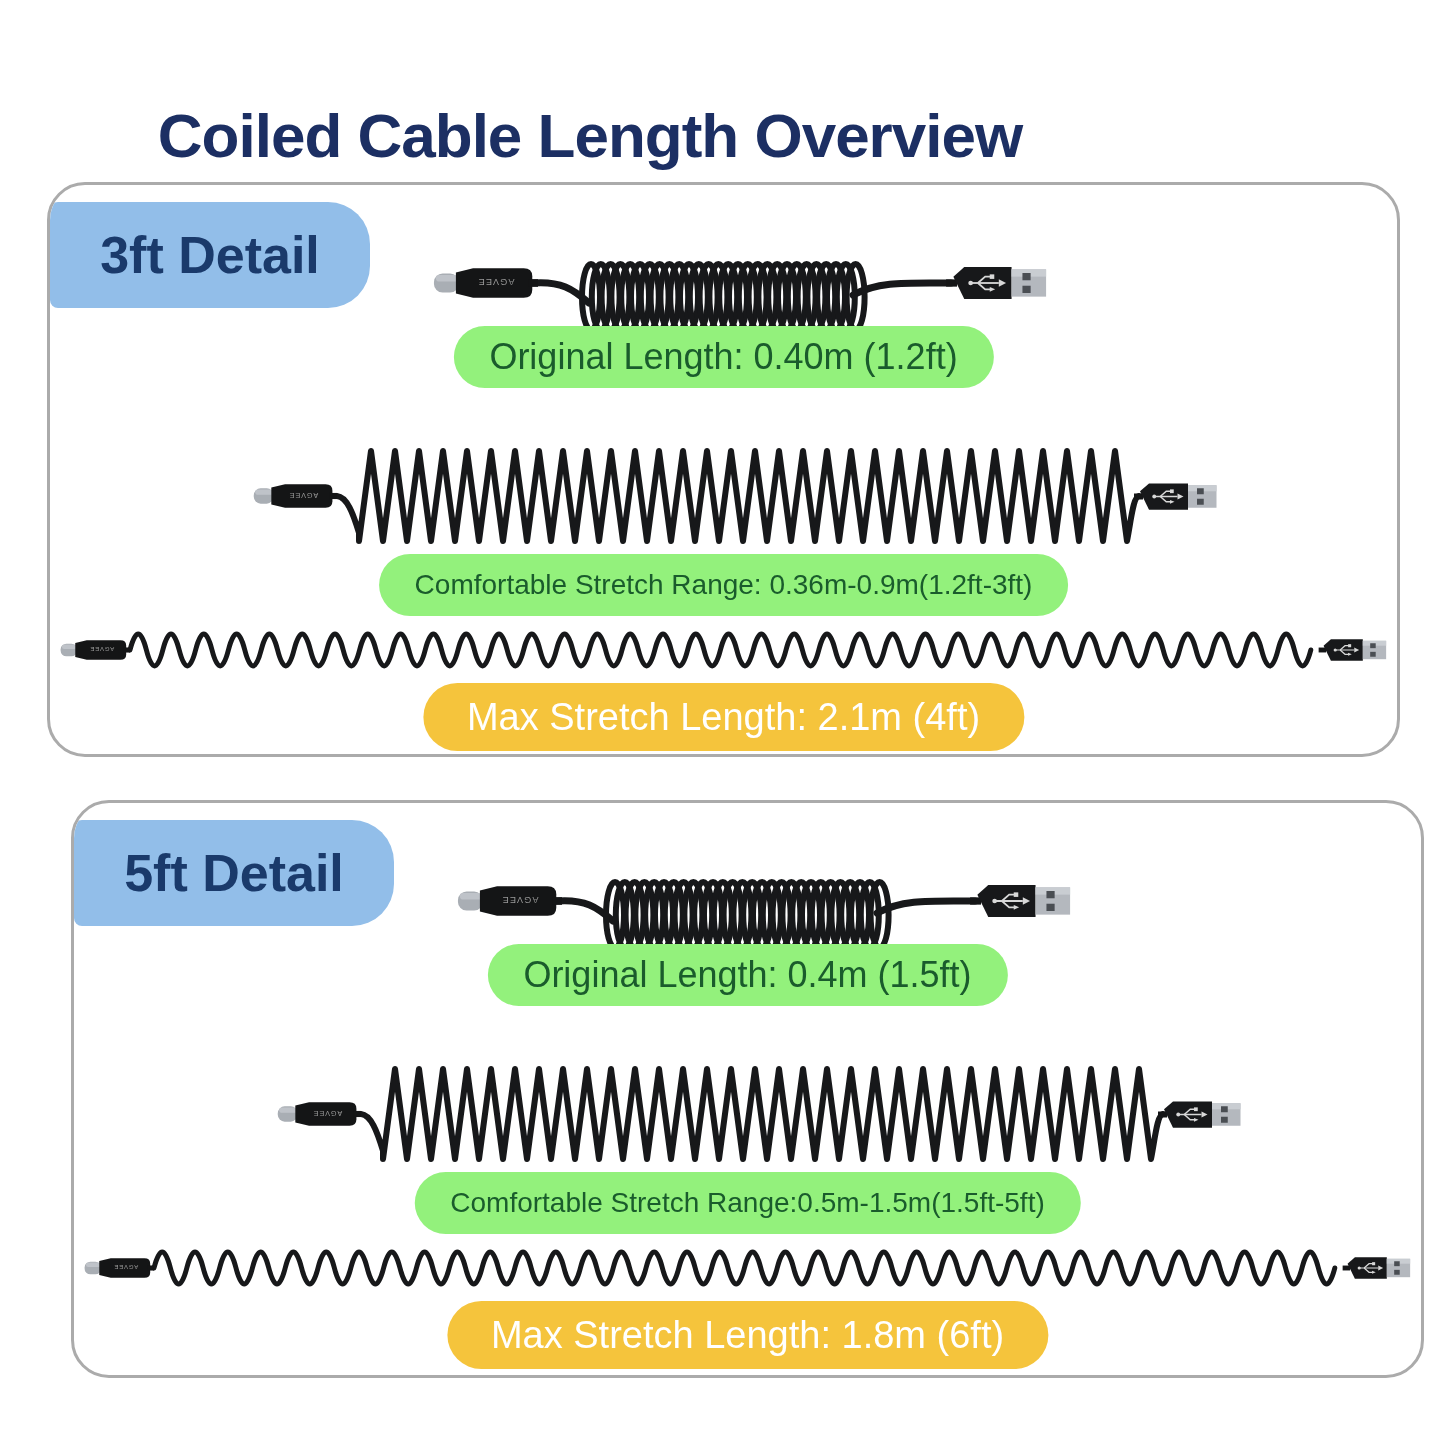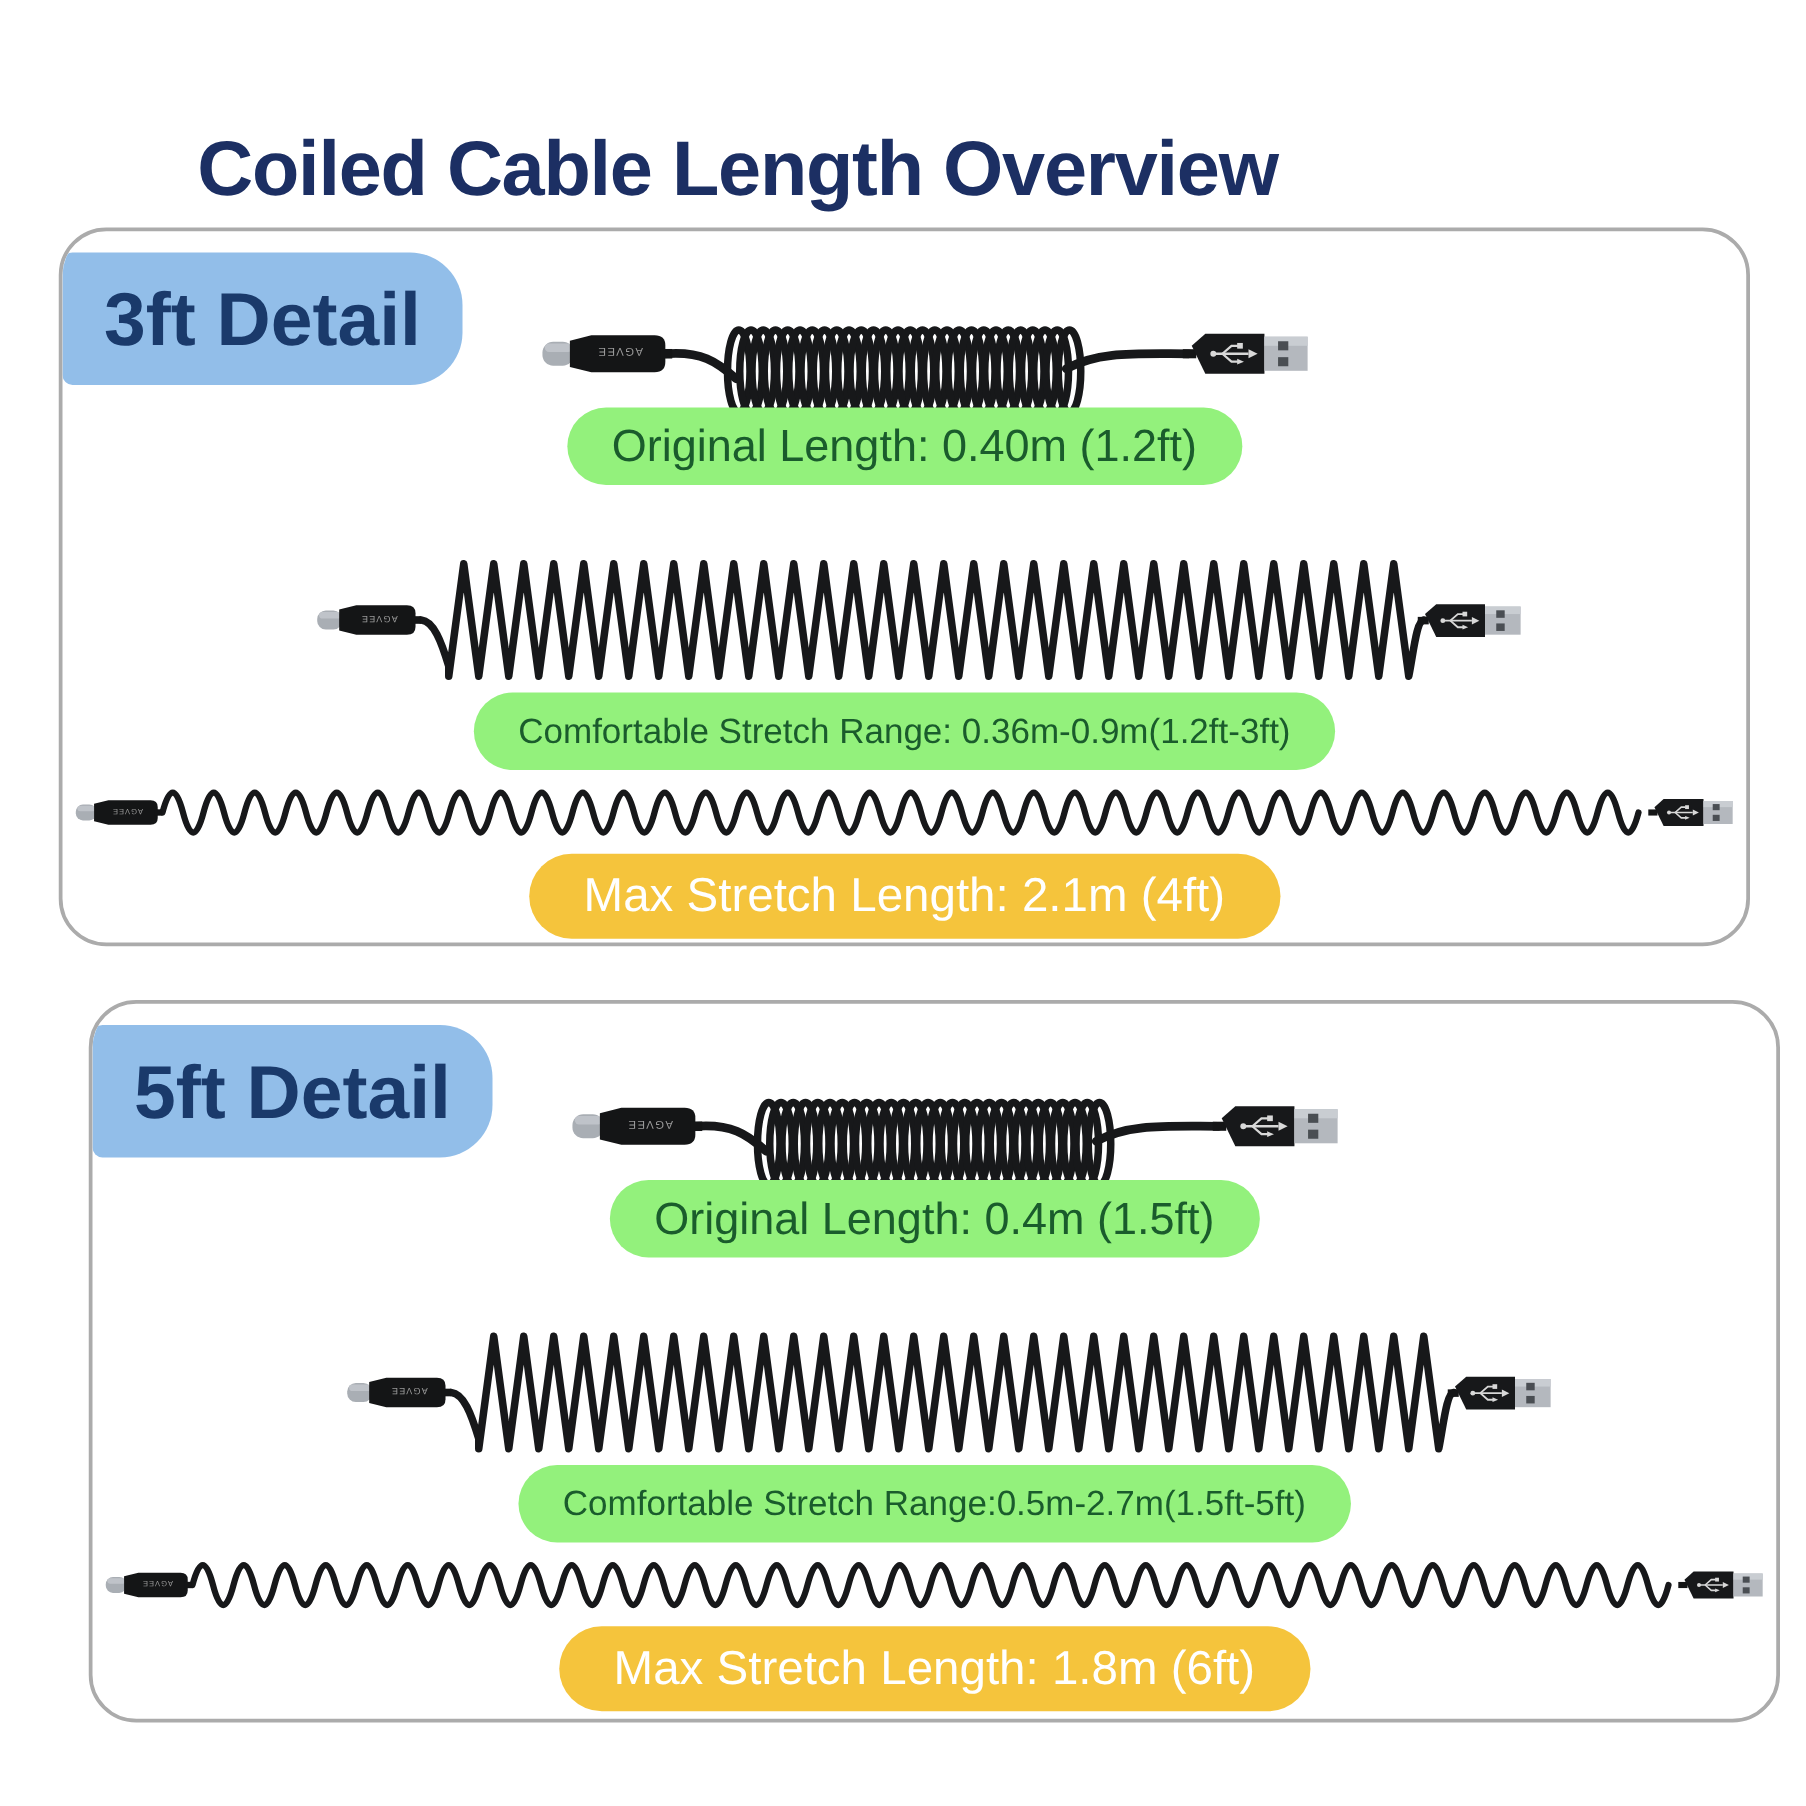--- a/index.html
+++ b/index.html
@@ -29,21 +29,21 @@
   }
   .panel.p-top{top:182px;height:569px;}
   .panel.p-bottom{top:800px;height:572px;margin-left:24px;}
   .badge{
     position:absolute;
     left:0;top:17px;
     width:320px;height:106px;
     background:#92bee9;
     border-radius:8px 42px 42px 8px;
     display:flex;align-items:center;justify-content:center;
-    font-size:60px;font-weight:600;
+    font-size:52px;font-weight:600;
     color:#1a3a6b;
   }
   svg.cable{position:absolute;overflow:visible;}
   .svg-row1{left:383px;top:46px;width:615px;height:110px;}
   .svg-row2{left:203px;top:246px;width:965px;height:130px;}
   .svg-row3{left:8px;top:434px;width:1332px;height:62px;}
   .pill{
     position:absolute;
     left:50%;
     transform:translateX(-50%);
@@ -210,21 +210,21 @@
     </svg>
     <div class="pill green p1">Original Length: 0.4m (1.5ft)</div>
 
     <svg class="cable svg-row2" viewBox="0 0 965 130">
       <g class="wire">
           <path d="M 84,65 C 94,66 100,82 106,102 L 106,110 L 118,20 L 130,110 L 142,20 L 154,110 L 166,20 L 178,110 L 190,20 L 202,110 L 214,20 L 226,110 L 238,20 L 250,110 L 262,20 L 274,110 L 286,20 L 298,110 L 310,20 L 322,110 L 334,20 L 346,110 L 358,20 L 370,110 L 382,20 L 394,110 L 406,20 L 418,110 L 430,20 L 442,110 L 454,20 L 466,110 L 478,20 L 490,110 L 502,20 L 514,110 L 526,20 L 538,110 L 550,20 L 562,110 L 574,20 L 586,110 L 598,20 L 610,110 L 622,20 L 634,110 L 646,20 L 658,110 L 670,20 L 682,110 L 694,20 L 706,110 L 718,20 L 730,110 L 742,20 L 754,110 L 766,20 L 778,110 L 790,20 L 802,110 L 814,20 L 826,110 L 838,20 L 850,110 L 862,20 L 874,110 C 878,90 880,66 886,65" fill="none" stroke="#17181a" stroke-width="6" stroke-linejoin="round" stroke-linecap="round"></path>
         </g>
       <use href="#cL" x="0" y="48" width="84" height="34"></use>
       <use href="#aR" x="881" y="49" width="84" height="33"></use>
     </svg>
-    <div class="pill green p2">Comfortable Stretch Range:0.5m-2.7m(1.5ft-5ft)</div>
+    <div class="pill green p2">Comfortable Stretch Range:0.5m-1.5m(1.5ft-5ft)</div>
 
     <svg class="cable svg-row3" viewBox="0 0 1332 62">
       <g class="wire">
           <path d="M 72,31 Q 80.2,-1 88.4,31 Q 96.6,63 104.8,31 Q 113.0,-1 121.2,31 Q 129.4,63 137.6,31 Q 145.8,-1 154.0,31 Q 162.2,63 170.4,31 Q 178.6,-1 186.8,31 Q 195.0,63 203.2,31 Q 211.4,-1 219.6,31 Q 227.8,63 236.0,31 Q 244.2,-1 252.4,31 Q 260.6,63 268.8,31 Q 277.0,-1 285.2,31 Q 293.4,63 301.6,31 Q 309.8,-1 318.0,31 Q 326.2,63 334.4,31 Q 342.6,-1 350.8,31 Q 359.0,63 367.2,31 Q 375.4,-1 383.6,31 Q 391.8,63 400.0,31 Q 408.2,-1 416.4,31 Q 424.6,63 432.8,31 Q 441.0,-1 449.2,31 Q 457.4,63 465.6,31 Q 473.8,-1 482.0,31 Q 490.2,63 498.4,31 Q 506.6,-1 514.8,31 Q 523.0,63 531.2,31 Q 539.4,-1 547.6,31 Q 555.8,63 564.0,31 Q 572.2,-1 580.4,31 Q 588.6,63 596.8,31 Q 605.0,-1 613.2,31 Q 621.4,63 629.6,31 Q 637.8,-1 646.0,31 Q 654.2,63 662.4,31 Q 670.6,-1 678.8,31 Q 687.0,63 695.2,31 Q 703.4,-1 711.6,31 Q 719.8,63 728.0,31 Q 736.2,-1 744.4,31 Q 752.6,63 760.8,31 Q 769.0,-1 777.2,31 Q 785.4,63 793.6,31 Q 801.8,-1 810.0,31 Q 818.2,63 826.4,31 Q 834.6,-1 842.8,31 Q 851.0,63 859.2,31 Q 867.4,-1 875.6,31 Q 883.8,63 892.0,31 Q 900.2,-1 908.4,31 Q 916.6,63 924.8,31 Q 933.0,-1 941.2,31 Q 949.4,63 957.6,31 Q 965.8,-1 974.0,31 Q 982.2,63 990.4,31 Q 998.6,-1 1006.8,31 Q 1015.0,63 1023.2,31 Q 1031.4,-1 1039.6,31 Q 1047.8,63 1056.0,31 Q 1064.2,-1 1072.4,31 Q 1080.6,63 1088.8,31 Q 1097.0,-1 1105.2,31 Q 1113.4,63 1121.6,31 Q 1129.8,-1 1138.0,31 Q 1146.2,63 1154.4,31 Q 1162.6,-1 1170.8,31 Q 1179.0,63 1187.2,31 Q 1195.4,-1 1203.6,31 Q 1211.8,63 1220.0,31 Q 1228.2,-1 1236.4,31 Q 1244.6,63 1252.8,31" fill="none" stroke="#17181a" stroke-width="5" stroke-linecap="round"></path>
         </g>
       <use href="#cL" x="2" y="17" width="70" height="28"></use>
       <use href="#aR" x="1260" y="17.5" width="70" height="27"></use>
     </svg>
     <div class="pill orange p3">Max Stretch Length: 1.8m (6ft)</div>
   </section>

